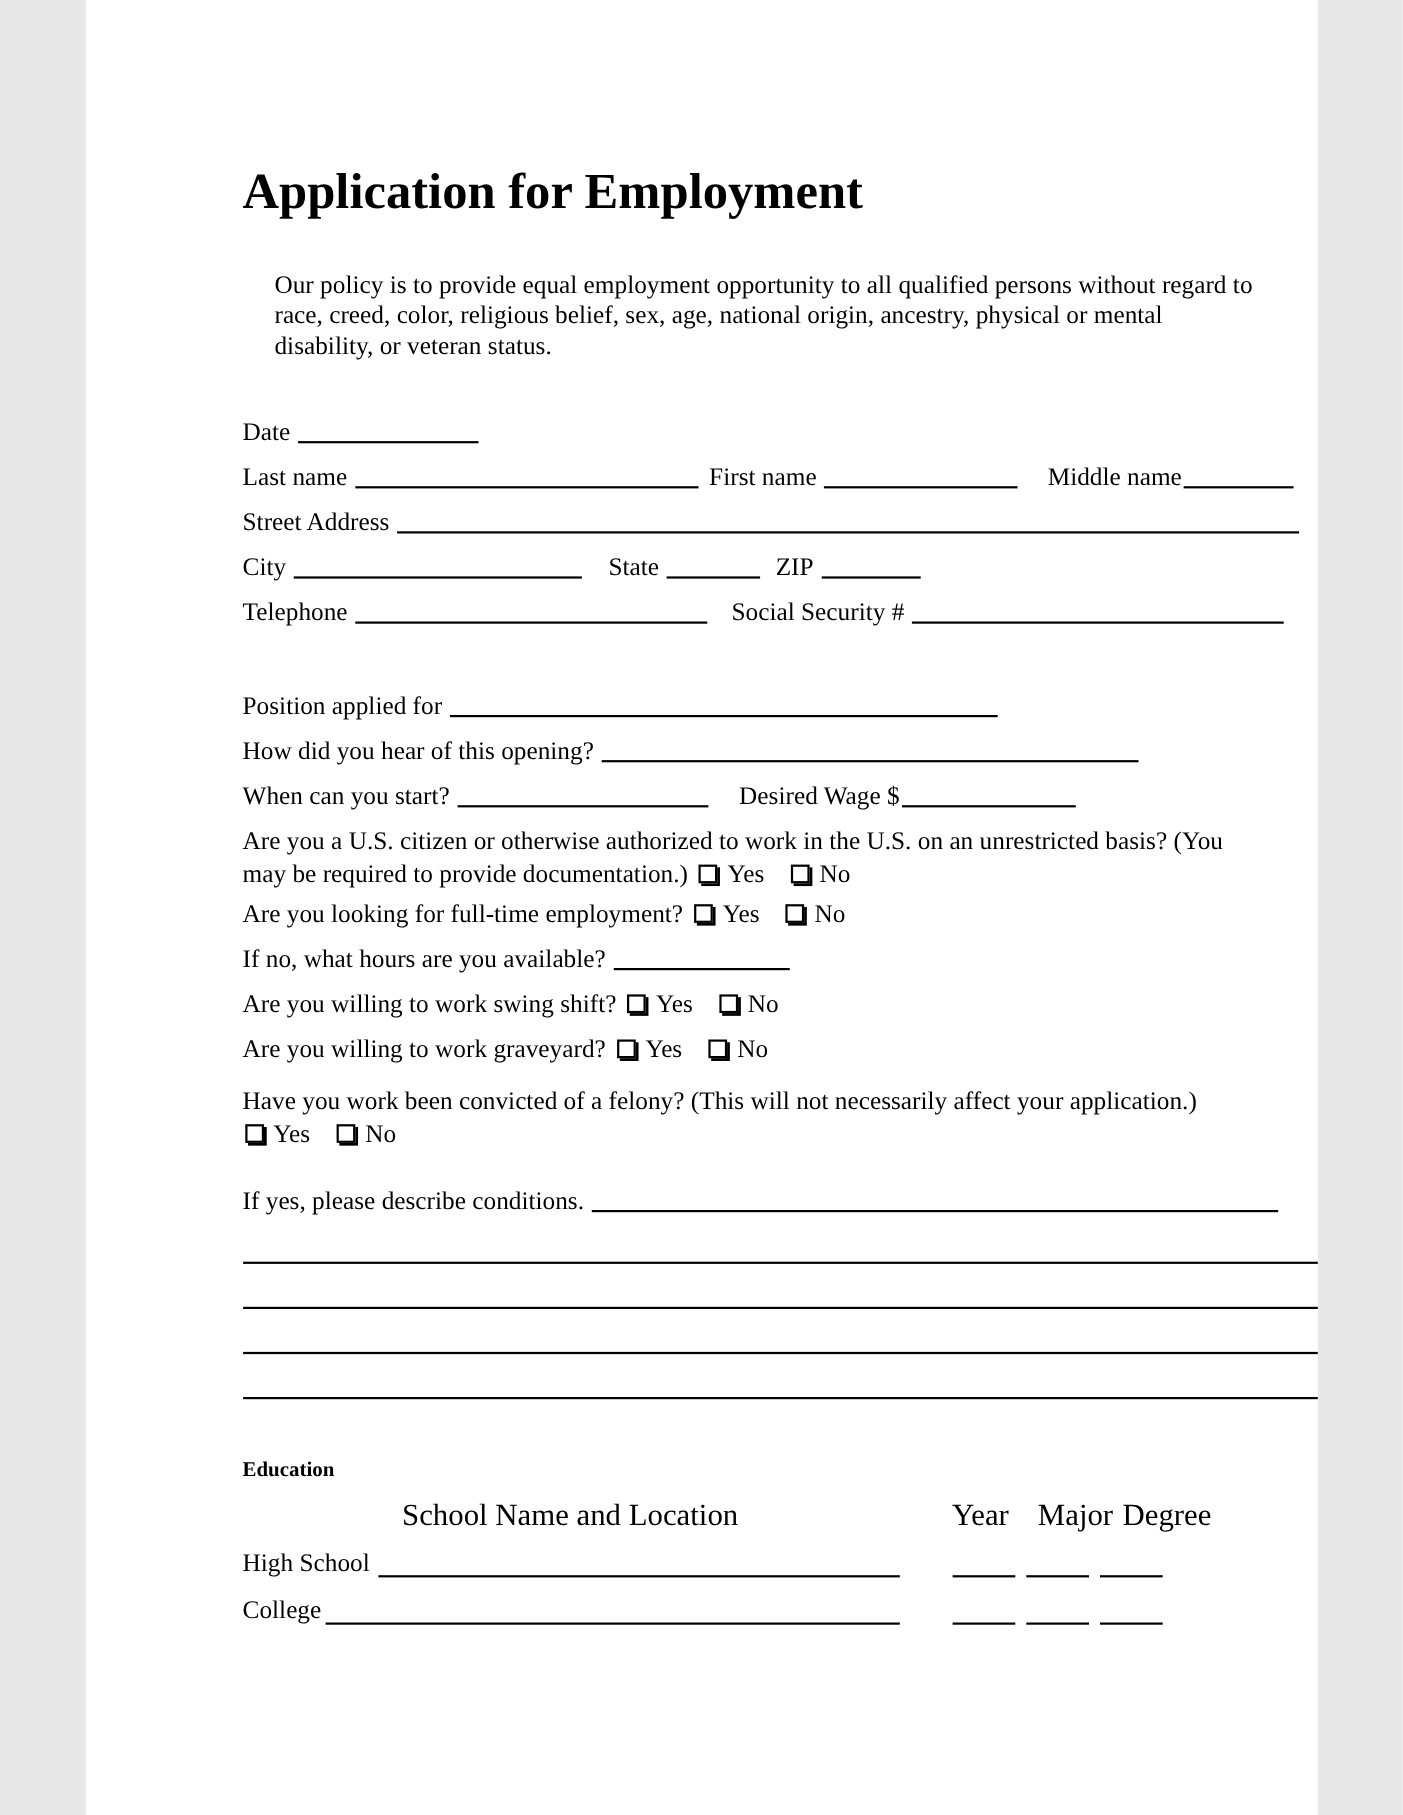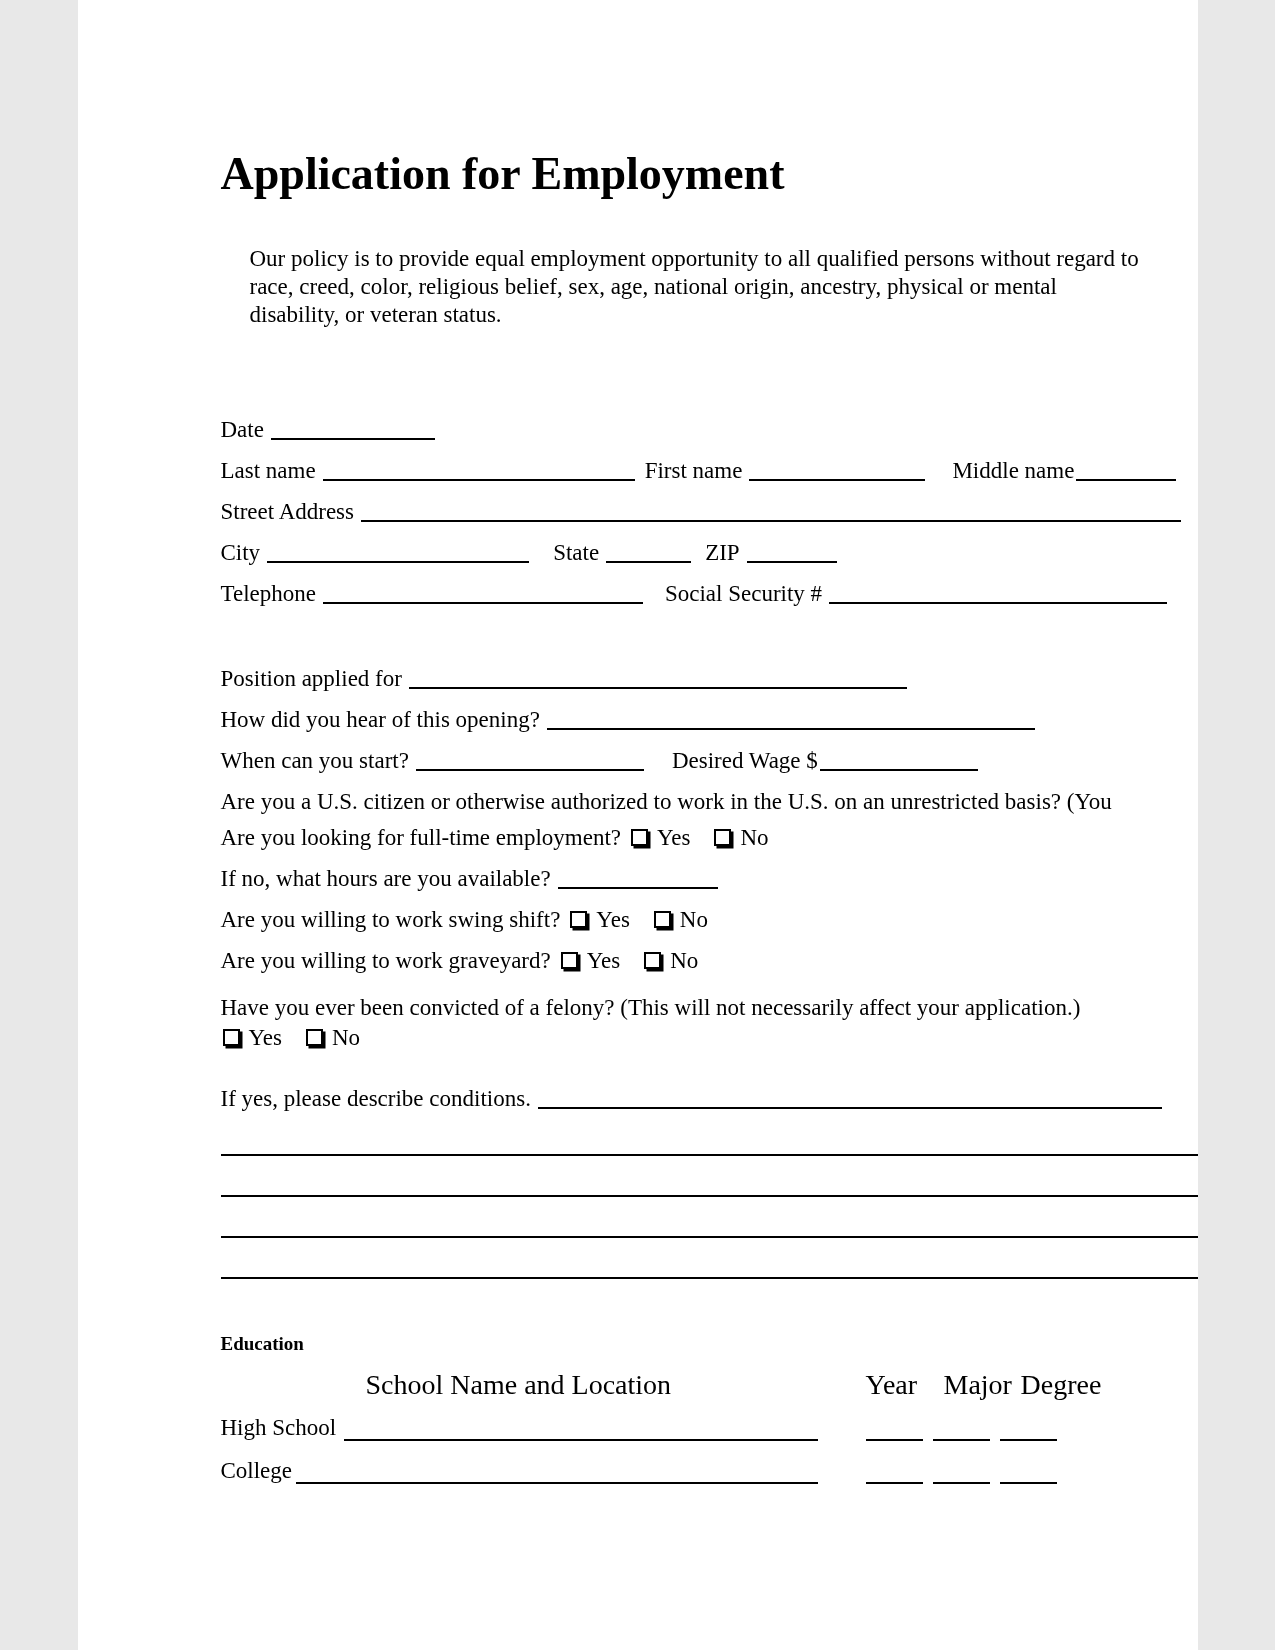--- a/index.html
+++ b/index.html
@@ -19,21 +19,21 @@
   .qrow{font-size:23px;line-height:41px;white-space:nowrap;}
   .para{font-size:23px;line-height:30px;white-space:nowrap;}
   .blank{
     display:inline-block;height:4px;border-bottom:2px solid #000;
     margin-left:7px;transform:translateY(3px);
   }
   .blank.attached{margin-left:2px;}
   .lbl{display:inline;}
   .ml10{margin-left:10px;} .ml14{margin-left:14px;} .ml22{margin-left:22px;}
   .ml24{margin-left:24px;} .ml27{margin-left:27px;} .ml28{margin-left:28px;}
-  .mt-date{margin-top:80px;}
+  .mt-date{margin-top:43px;}
   .mt-section{margin-top:44px;}
   .mt-citizen{margin-top:6px;}
   .mt-felony{margin-top:12px;}
   .mt-describe{margin-top:25px;}
   .mt-lines{margin-top:6px;}
   .mt-edu{margin-top:34px;}
   .cb{
     display:inline-block;width:13px;height:13px;border:2px solid #000;
     box-shadow:2.5px 2.5px 0 0 #000;background:#fff;
     margin:0 9px 0 10px;vertical-align:-1px;
@@ -88,40 +88,43 @@
     <div class="row">
       <span class="lbl">How did you hear of this opening?</span><span class="blank" style="width:488px"></span>
     </div>
 
     <div class="row">
       <span class="lbl">When can you start?</span><span class="blank" style="width:228px"></span><span class="lbl ml28">Desired Wage $</span><span class="blank attached" style="width:158px"></span>
     </div>
 
     <div class="para mt-citizen">
       <div>Are you a U.S. citizen or otherwise authorized to work in the U.S. on an unrestricted basis? (You</div>
+      <div>
+        <span>may be required to provide documentation.)</span><span class="cbg"><span class="cb"></span><span>Yes</span><span class="cb second"></span><span>No</span></span>
+      </div>
     </div>
 
     <div class="qrow">
       <span class="lbl">Are you looking for full-time employment?</span><span class="cbg"><span class="cb"></span><span>Yes</span><span class="cb second"></span><span>No</span></span>
     </div>
 
     <div class="qrow">
       <span class="lbl">If no, what hours are you available?</span><span class="blank" style="width:160px"></span>
     </div>
 
     <div class="qrow">
       <span class="lbl">Are you willing to work swing shift?</span><span class="cbg"><span class="cb"></span><span>Yes</span><span class="cb second"></span><span>No</span></span>
     </div>
 
     <div class="qrow">
       <span class="lbl">Are you willing to work graveyard?</span><span class="cbg"><span class="cb"></span><span>Yes</span><span class="cb second"></span><span>No</span></span>
     </div>
 
     <div class="para mt-felony">
-      <div>Have you ever been convicted of a felony? (This will not necessarily affect your application.)</div>
+      <div>Have you work been convicted of a felony? (This will not necessarily affect your application.)</div>
       <div>
         <span class="cb" style="margin-left:2px"></span><span>Yes</span><span class="cb second"></span><span>No</span>
       </div>
     </div>
 
     <div class="row mt-describe">
       <span class="lbl">If yes, please describe conditions.</span><span class="blank" style="width:624px"></span>
     </div>
 
     <div class="row fullline mt-lines"><span class="blank" style="width:982px"></span></div>

